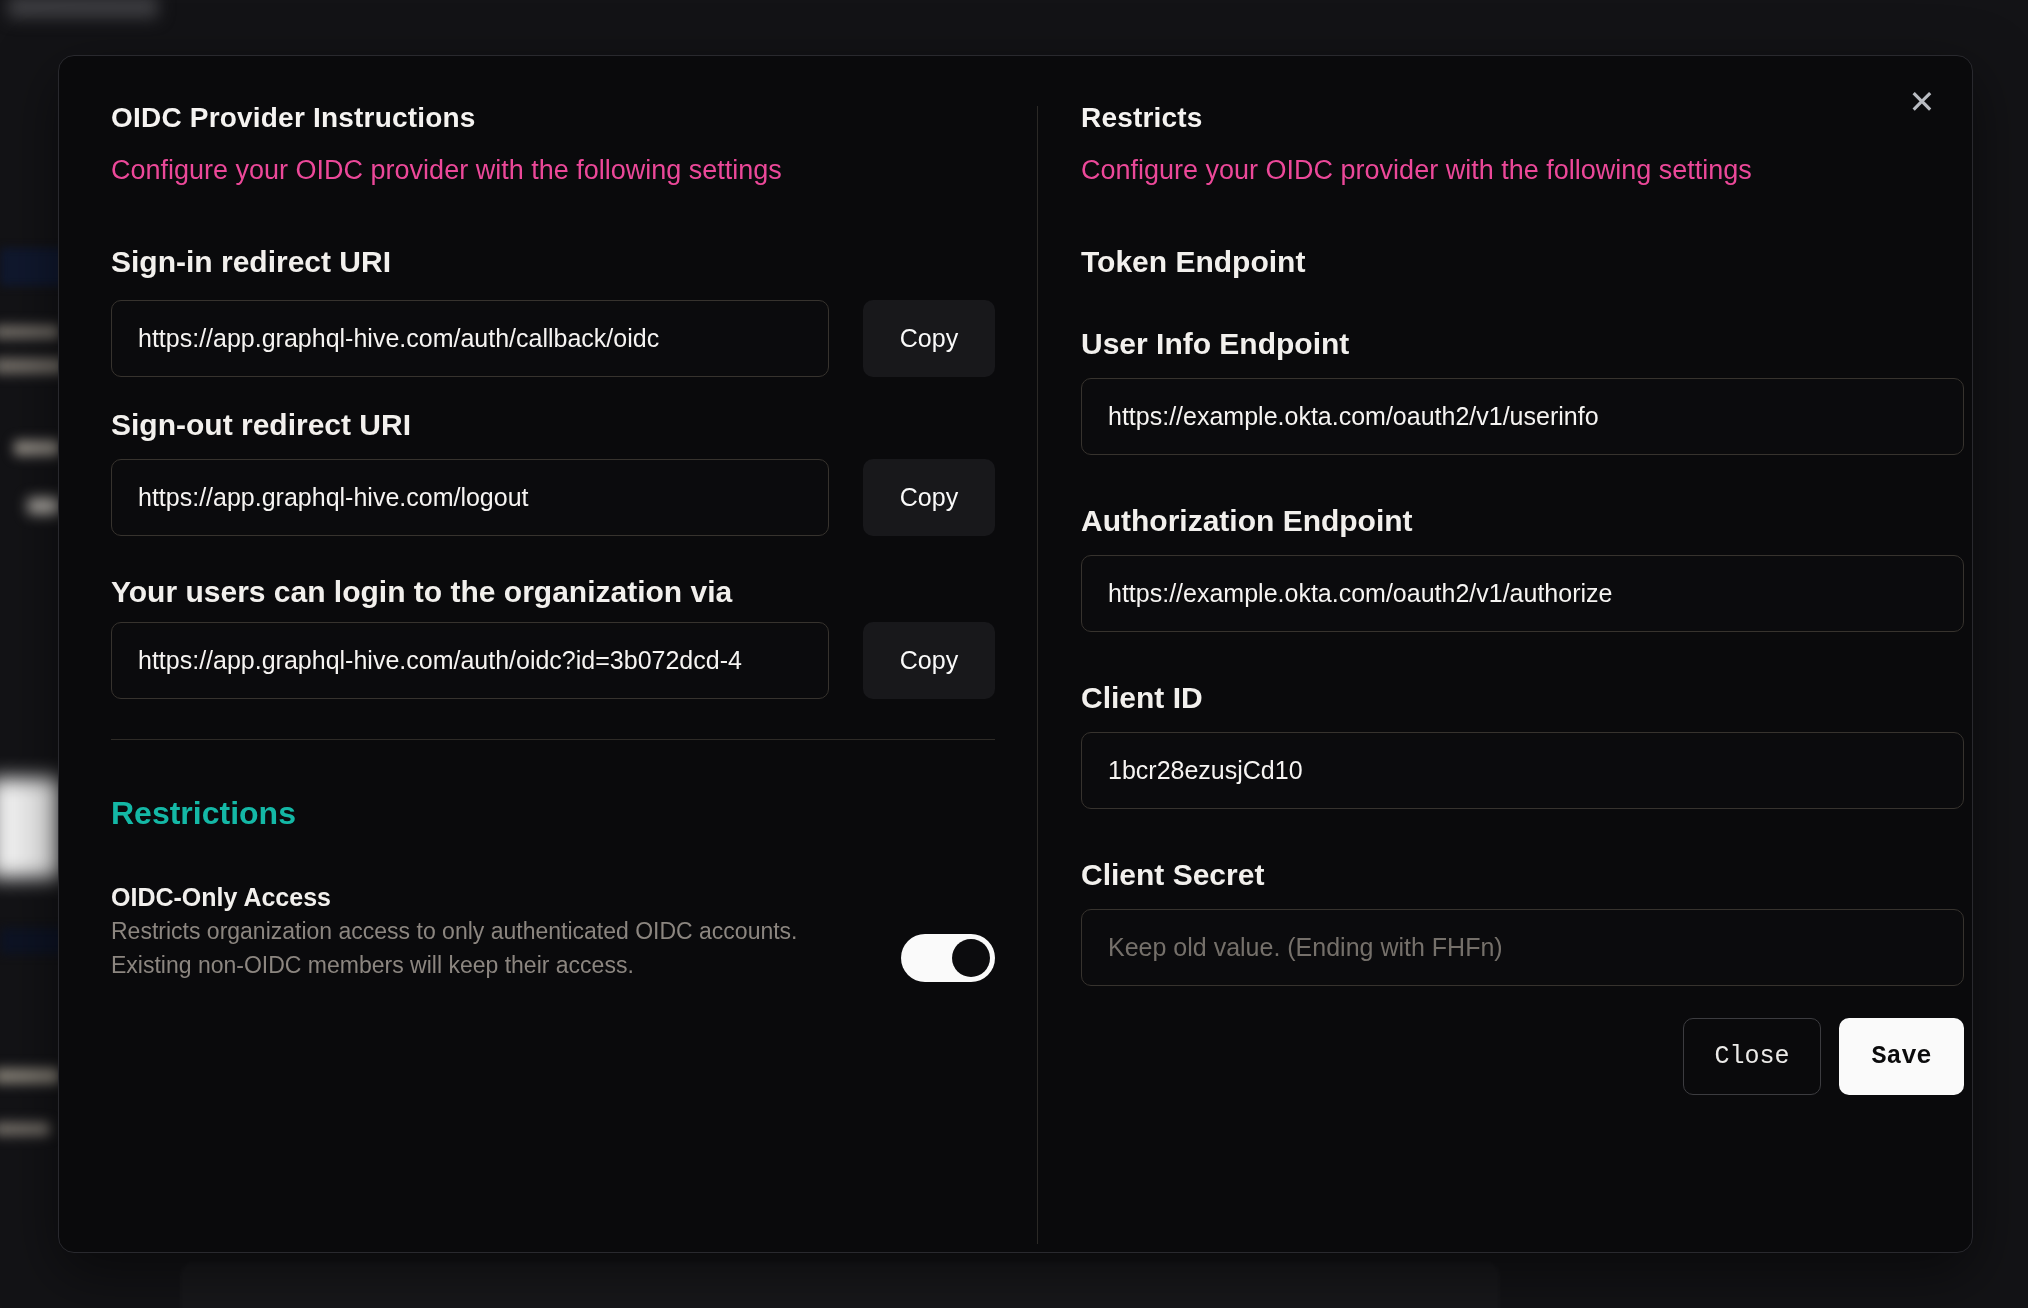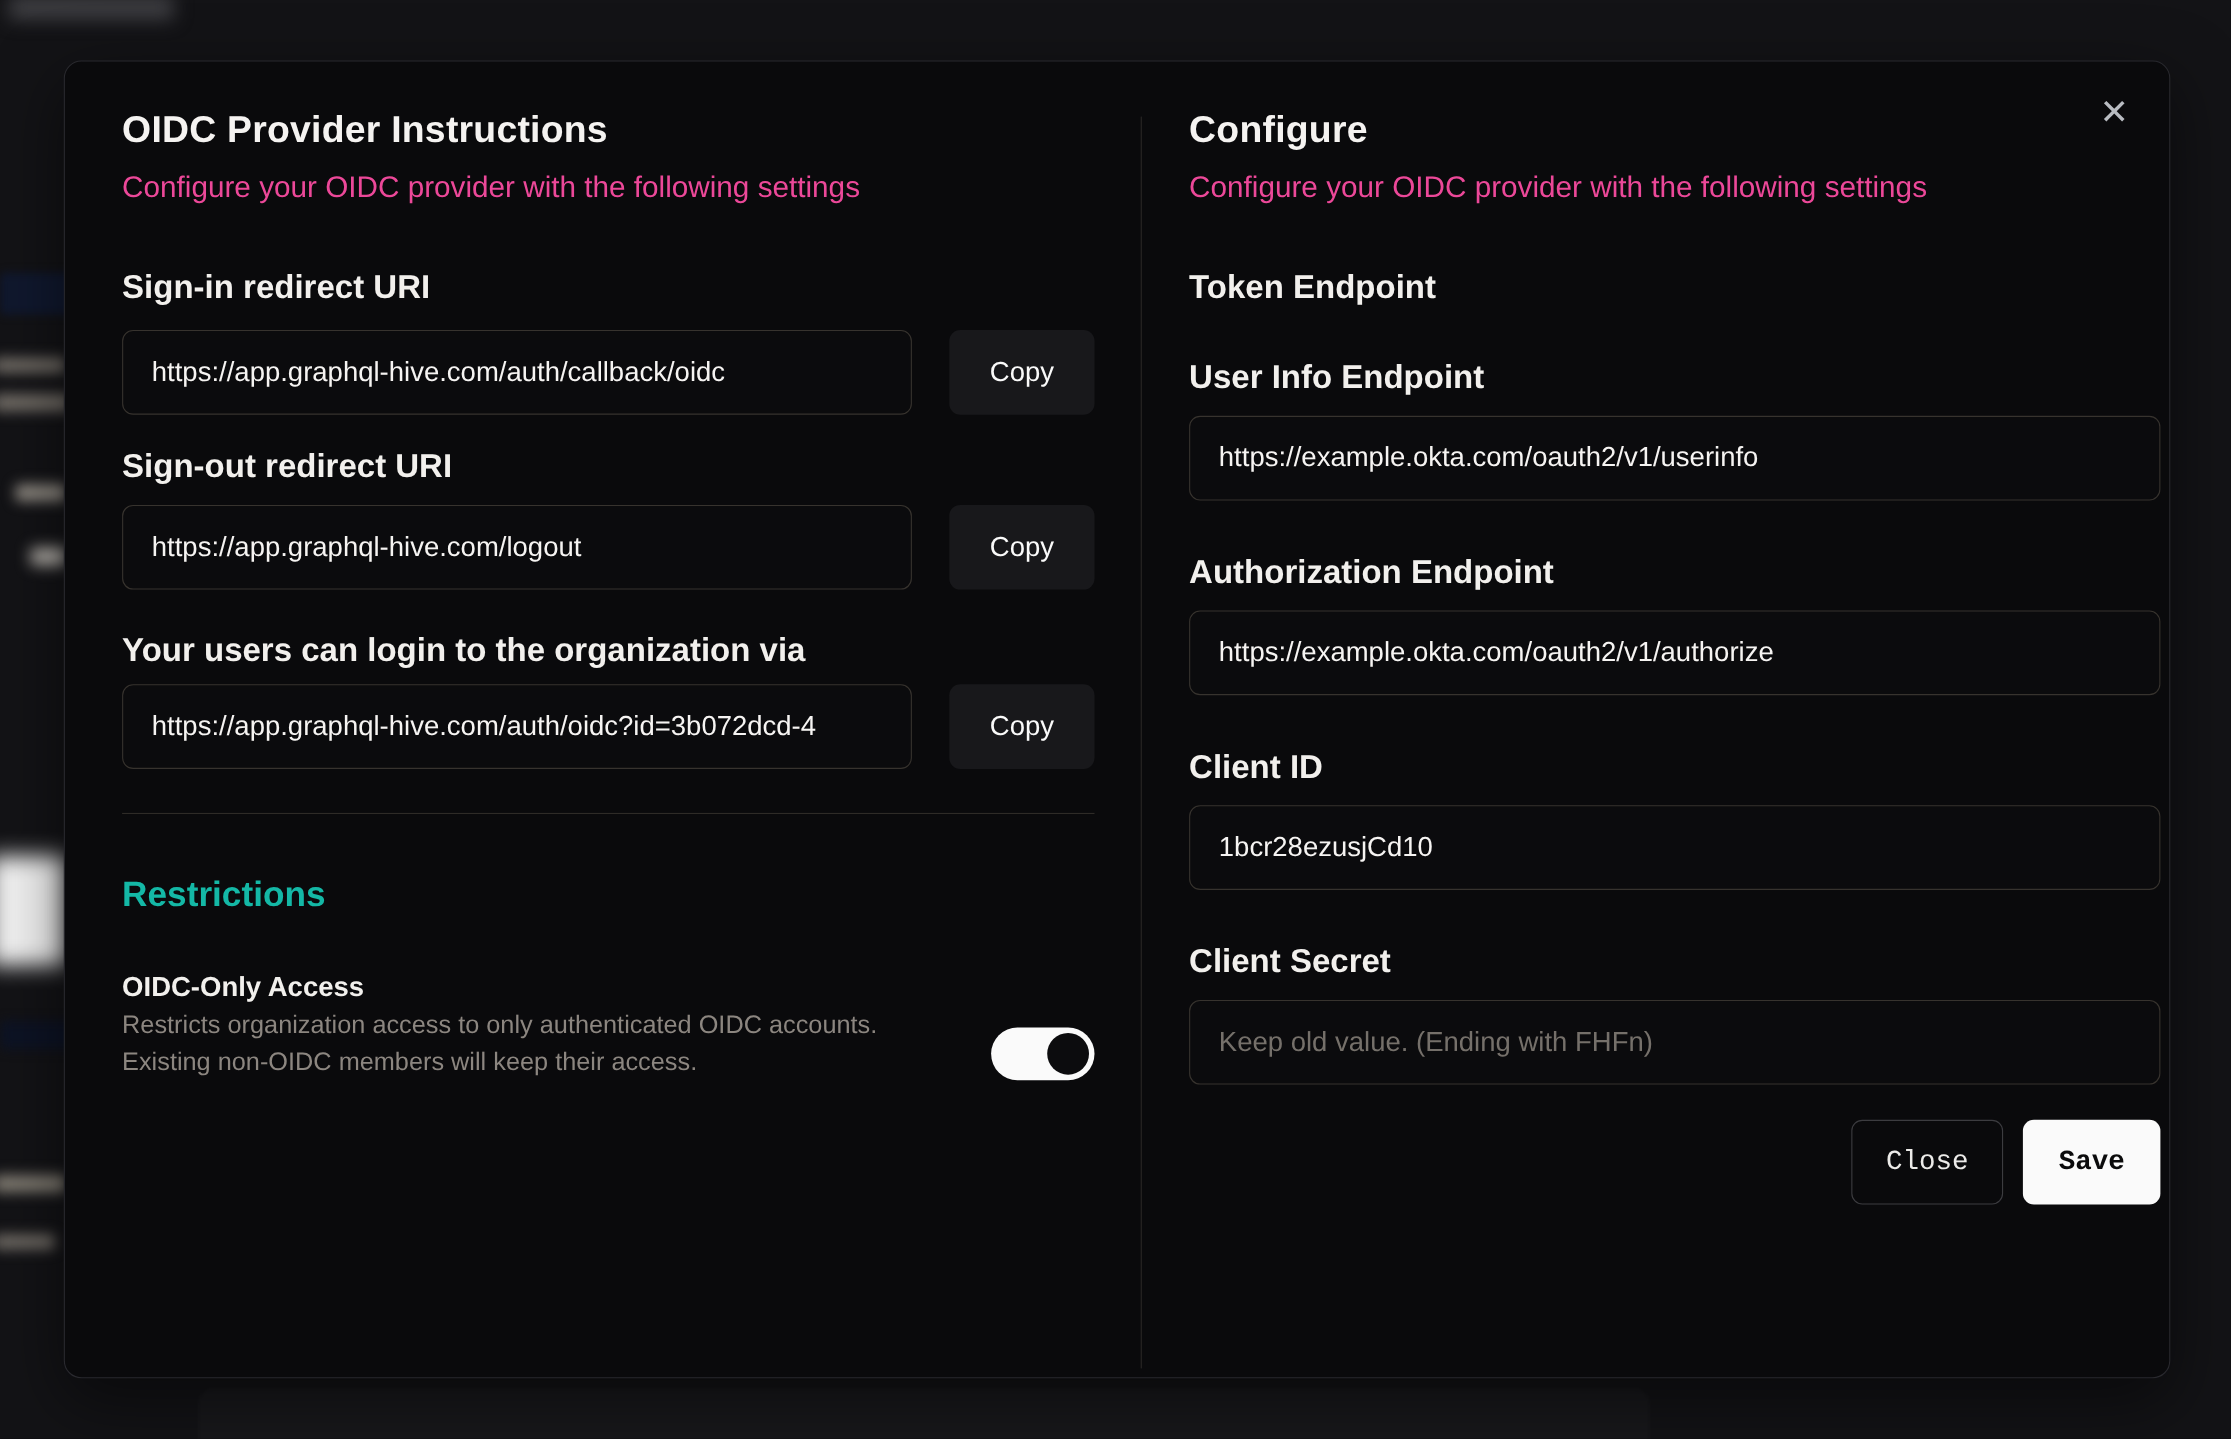--- a/index.html
+++ b/index.html
@@ -38,21 +38,21 @@
   }
   .col-divider {
     position: absolute;
     left: 978px; top: 50px; bottom: 8px;
     width: 1px; background: #2b2926;
   }
   .pane-left  { width: 978px; padding: 40px 42px 0 52px; }
   .pane-right { flex: 1;      padding: 40px 8px 0 44px; position: relative; }
 
   .pane-title {
-    font-size: 34px; font-weight: 700; color: #f5f3f1;
+    font-size: 28px; font-weight: 700; color: #f5f3f1;
     line-height: 44px; letter-spacing: 0.2px;
   }
   .pane-subtitle {
     margin-top: 12px; font-size: 27px; color: #ec4899; line-height: 36px;
   }
 
   .field-label {
     margin-top: 58px; font-size: 30px; font-weight: 700;
     color: #f2f0ed; line-height: 32px;
   }
@@ -192,21 +192,21 @@
       </div>
       <div class="switch" role="switch" aria-checked="true">
         <div class="knob"></div>
       </div>
     </div>
   </div>
 
   <div class="pane-right">
     <button class="close-x">✕</button>
 
-    <div class="pane-title">Configure</div>
+    <div class="pane-title">Restricts</div>
     <div class="pane-subtitle">Configure your OIDC provider with the following settings</div>
 
     <div class="field-label">Token Endpoint</div>
 
     <div class="field-label mt-50">User Info Endpoint</div>
     <div class="field-row mt-18">
       <input class="text-input" type="text" value="https://example.okta.com/oauth2/v1/userinfo" style="">
     </div>
 
     <div class="field-label mt-50">Authorization Endpoint</div>

